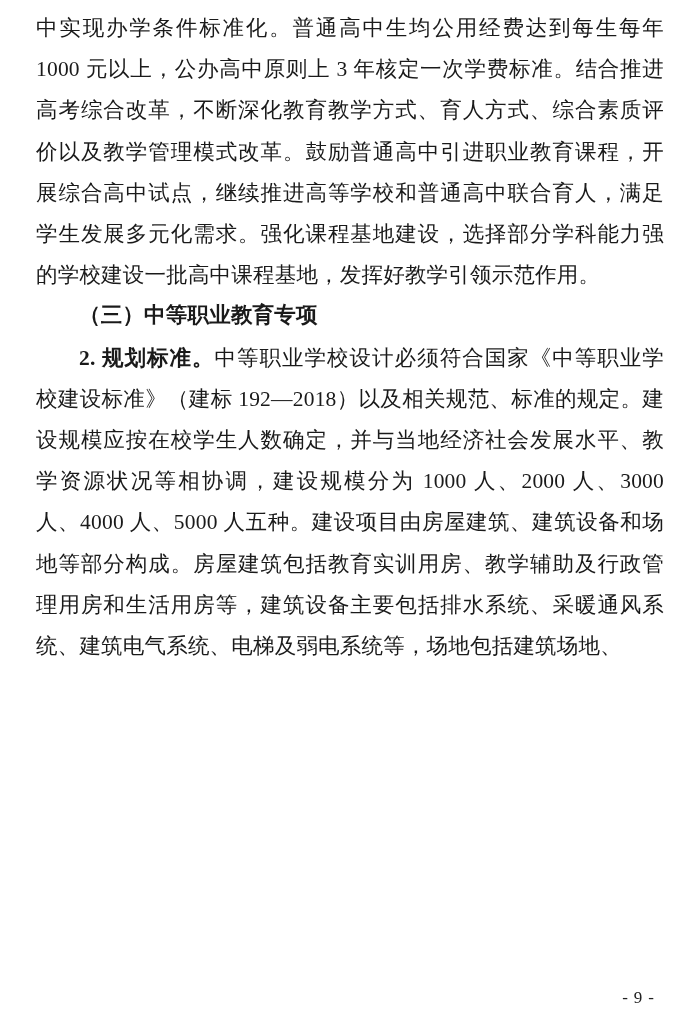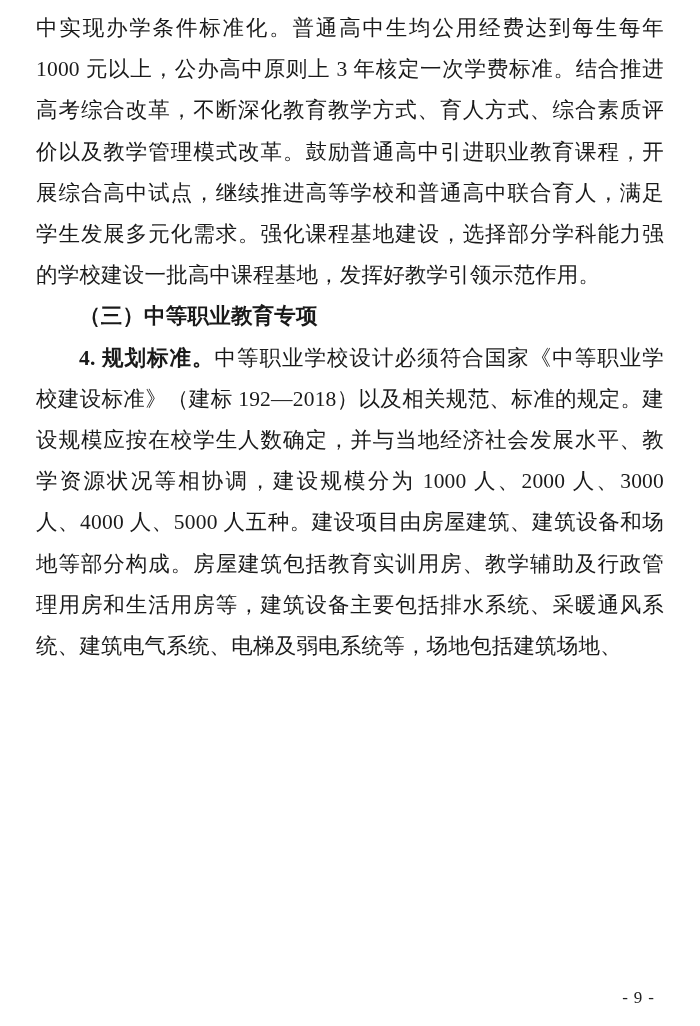--- a/index.html
+++ b/index.html
@@ -38,20 +38,21 @@
   }
   .bold {
     font-weight: bold;
   }
   .heading-line {
     margin: 0;
     text-indent: 2em;
     font-weight: bold;
     font-size: 21.5px;
     line-height: 41.2px;
+    font-family: Liberation Mono, monospace;
   }
   .footer {
     position: absolute;
     left: 0;
     right: 0;
     bottom: 18px;
     text-align: right;
     padding-right: 40px;
     font-size: 17px;
     letter-spacing: 2px;
@@ -66,20 +67,20 @@
 <body>
 
 <div class="page">
   <div class="doc-body">
 
     <p class="para">中实现办学条件标准化。普通高中生均公用经费达到每生每年 1000 元以上，公办高中原则上 3 年核定一次学费标准。结合推进高考综合改革，不断深化教育教学方式、育人方式、综合素质评价以及教学管理模式改革。鼓励普通高中引进职业教育课程，开展综合高中试点，继续推进高等学校和普通高中联合育人，满足学生发展多元化需求。强化课程基地建设，选择部分学科能力强的学校建设一批高中课程基地，发挥好教学引领示范作用。</p>
 
     <p class="heading-line">（三）中等职业教育专项</p>
 
 
-    <p class="para indent"><span class="bold">4. 规划标准。</span><span>中等职业学校设计必须符合国家《中等职业学校建设标准》（建标 192—2018）以及相关规范、标准的规定。建设规模应按在校学生人数确定，并与当地经济社会发展水平、教学资源状况等相协调，建设规模分为 1000 人、2000 人、3000 人、4000 人、5000 人五种。建设项目由房屋建筑、建筑设备和场地等部分构成。房屋建筑包括教育实训用房、教学辅助及行政管理用房和生活用房等，建筑设备主要包括排水系统、采暖通风系统、建筑电气系统、电梯及弱电系统等，场地包括建筑场地、</span></p>
+    <p class="para indent"><span class="bold">2. 规划标准。</span><span>中等职业学校设计必须符合国家《中等职业学校建设标准》（建标 192—2018）以及相关规范、标准的规定。建设规模应按在校学生人数确定，并与当地经济社会发展水平、教学资源状况等相协调，建设规模分为 1000 人、2000 人、3000 人、4000 人、5000 人五种。建设项目由房屋建筑、建筑设备和场地等部分构成。房屋建筑包括教育实训用房、教学辅助及行政管理用房和生活用房等，建筑设备主要包括排水系统、采暖通风系统、建筑电气系统、电梯及弱电系统等，场地包括建筑场地、</span></p>
 
   </div>
 
   <div class="footer">
     <span class="dash">-</span><span>9</span><span class="dash">-</span>
   </div>
 </div>
 
 </body></html>

